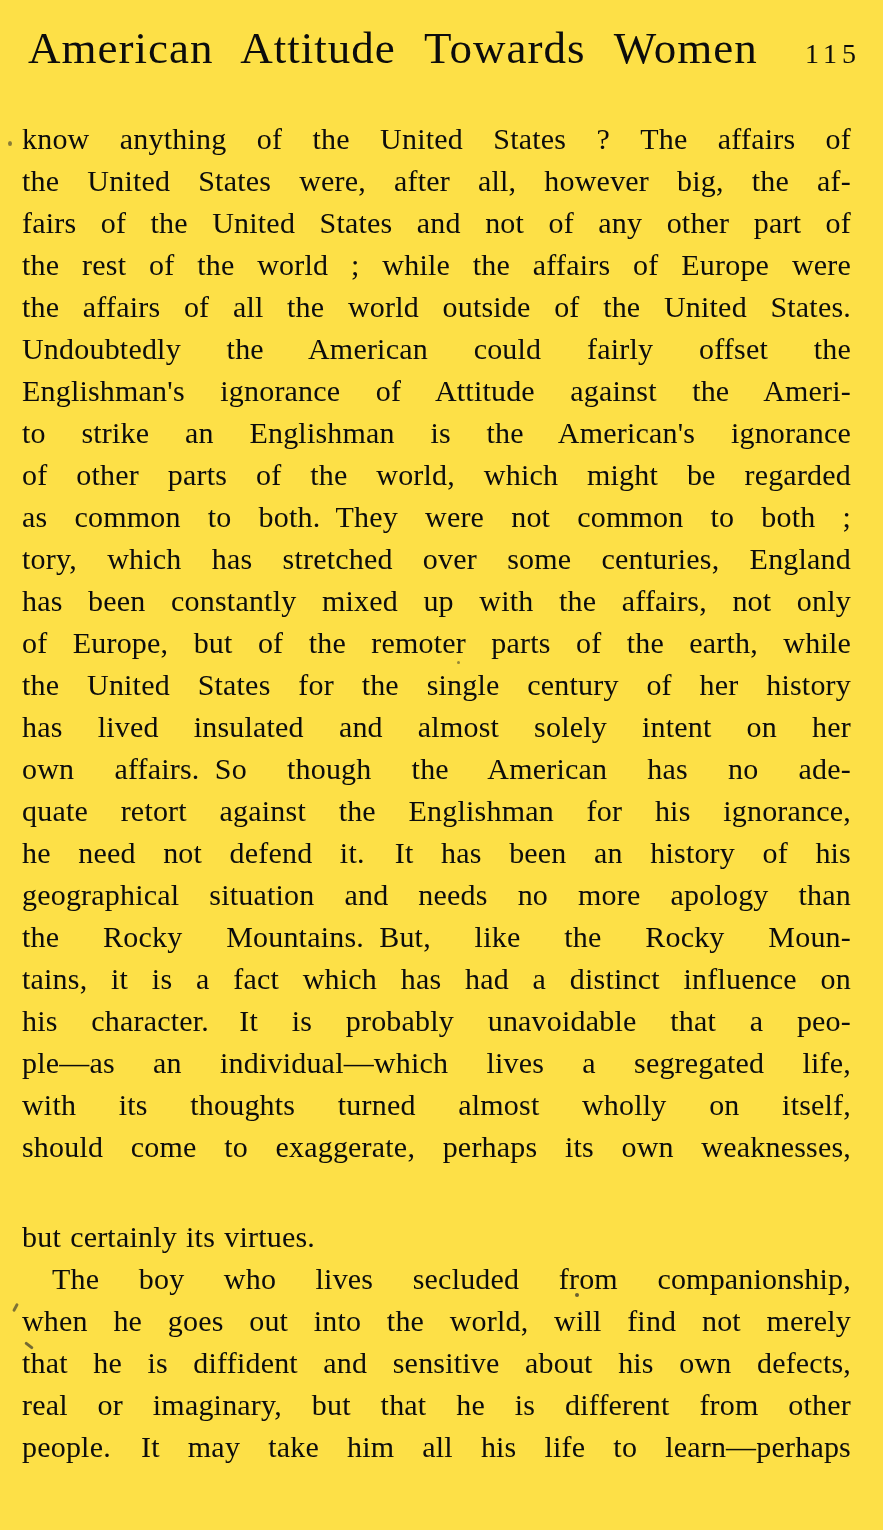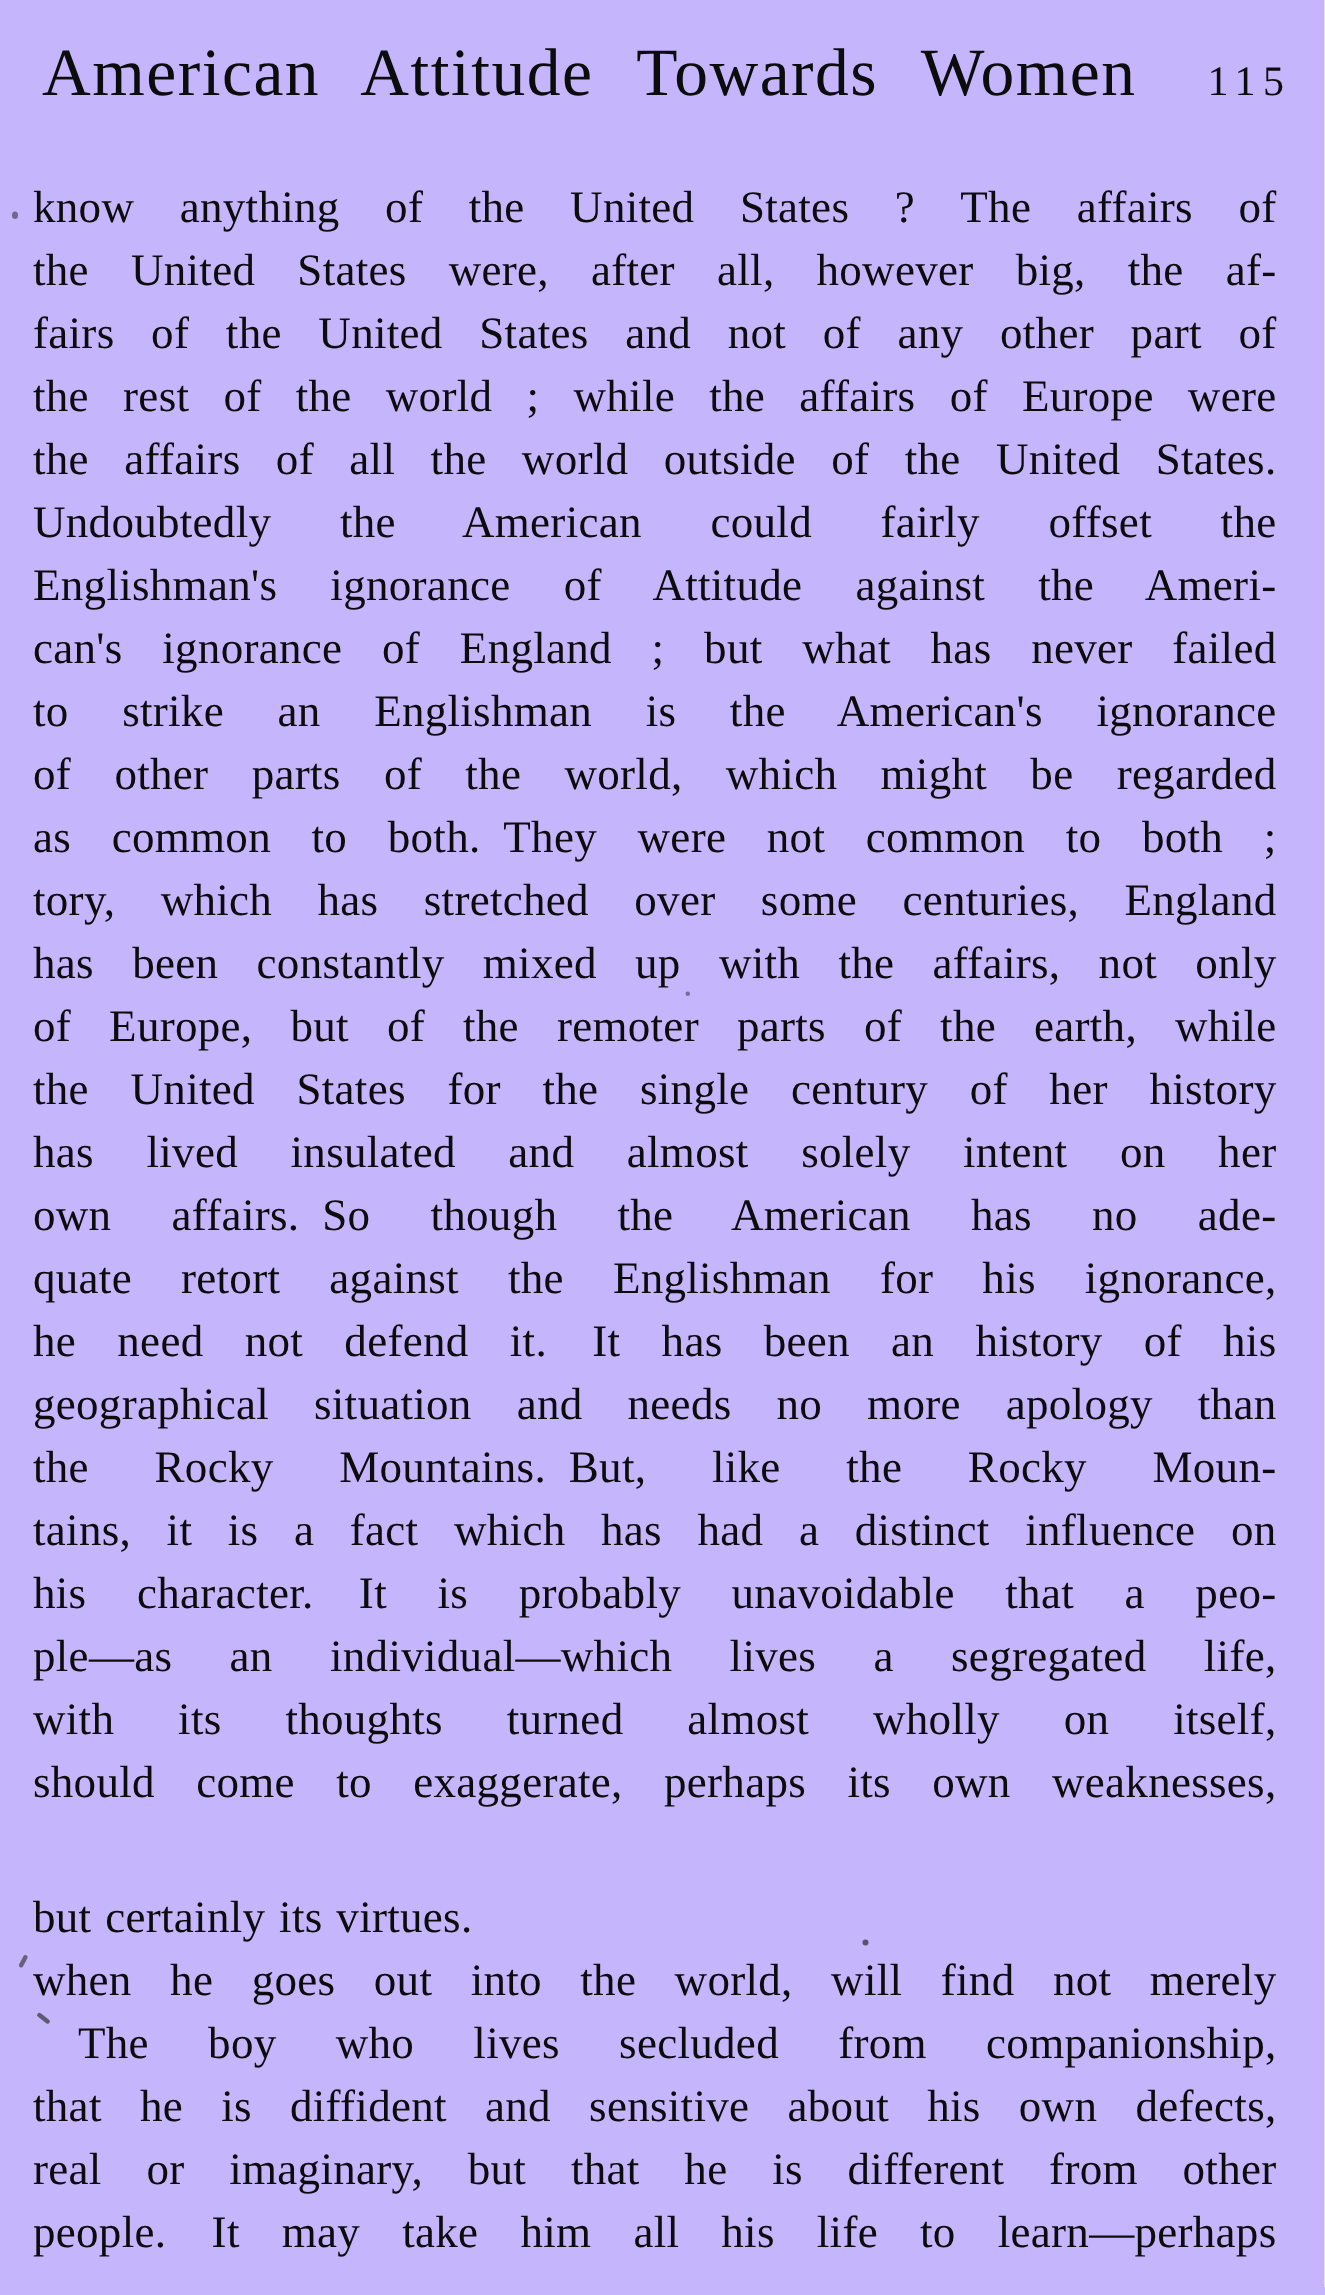--- a/index.html
+++ b/index.html
@@ -4,21 +4,21 @@
 <style>
   html, body {
     margin: 0;
     padding: 0;
     background: #ffffff;
   }
   .page {
     position: relative;
     width: 883px;
     height: 1530px;
-    background: #c4b5fd;
+    background: #fde047;
     color: #0c0c0c;
     font-family: "Liberation Serif", "DejaVu Serif", serif;
     overflow: hidden;
     box-sizing: border-box;
   }
   .page-header {
     display: flex;
     justify-content: space-between;
     align-items: baseline;
     margin: 22px 20px 0 28px;
@@ -81,42 +81,41 @@
   </div>
 
   <div class="body-text">
       <div class="line">know anything of the United States ? The affairs of</div>
       <div class="line">the United States were, after all, however big, the af-</div>
       <div class="line">fairs of the United States and not of any other part of</div>
       <div class="line">the rest of the world ; while the affairs of Europe were</div>
       <div class="line">the affairs of all the world outside of the United States.</div>
       <div class="line">Undoubtedly the American could fairly offset the</div>
       <div class="line">Englishman's ignorance of Attitude against the Ameri-</div>
-      <div class="line">can's ignorance of England ; but what has never failed</div>
       <div class="line">to strike an Englishman is the American's ignorance</div>
       <div class="line">of other parts of the world, which might be regarded</div>
       <div class="line">as common to both. They were not common to both ;</div>
       <div class="line">tory, which has stretched over some centuries, England</div>
       <div class="line">has been constantly mixed up with the affairs, not only</div>
       <div class="line">of Europe, but of the remoter parts of the earth, while</div>
       <div class="line">the United States for the single century of her history</div>
       <div class="line">has lived insulated and almost solely intent on her</div>
       <div class="line">own affairs. So though the American has no ade-</div>
       <div class="line">quate retort against the Englishman for his ignorance,</div>
       <div class="line">he need not defend it. It has been an history of his</div>
       <div class="line">geographical situation and needs no more apology than</div>
       <div class="line">the Rocky Mountains. But, like the Rocky Moun-</div>
       <div class="line">tains, it is a fact which has had a distinct influence on</div>
       <div class="line">his character. It is probably unavoidable that a peo-</div>
       <div class="line">ple—as an individual—which lives a segregated life,</div>
       <div class="line">with its thoughts turned almost wholly on itself,</div>
       <div class="line">should come to exaggerate, perhaps its own weaknesses,</div>
       <div class="line no-just">but certainly its virtues.</div>
+      <div class="line indent">The boy who lives secluded from companionship,</div>
       <div class="line">when he goes out into the world, will find not merely</div>
-      <div class="line indent">The boy who lives secluded from companionship,</div>
       <div class="line">that he is diffident and sensitive about his own defects,</div>
       <div class="line">real or imaginary, but that he is different from other</div>
       <div class="line">people. It may take him all his life to learn—perhaps</div>
     </div>
 
   <span class="artifact art-1"></span>
   <span class="artifact art-2"></span>
   <span class="artifact art-3"></span>
   <span class="artifact art-4"></span>
   <span class="artifact art-5"></span>

